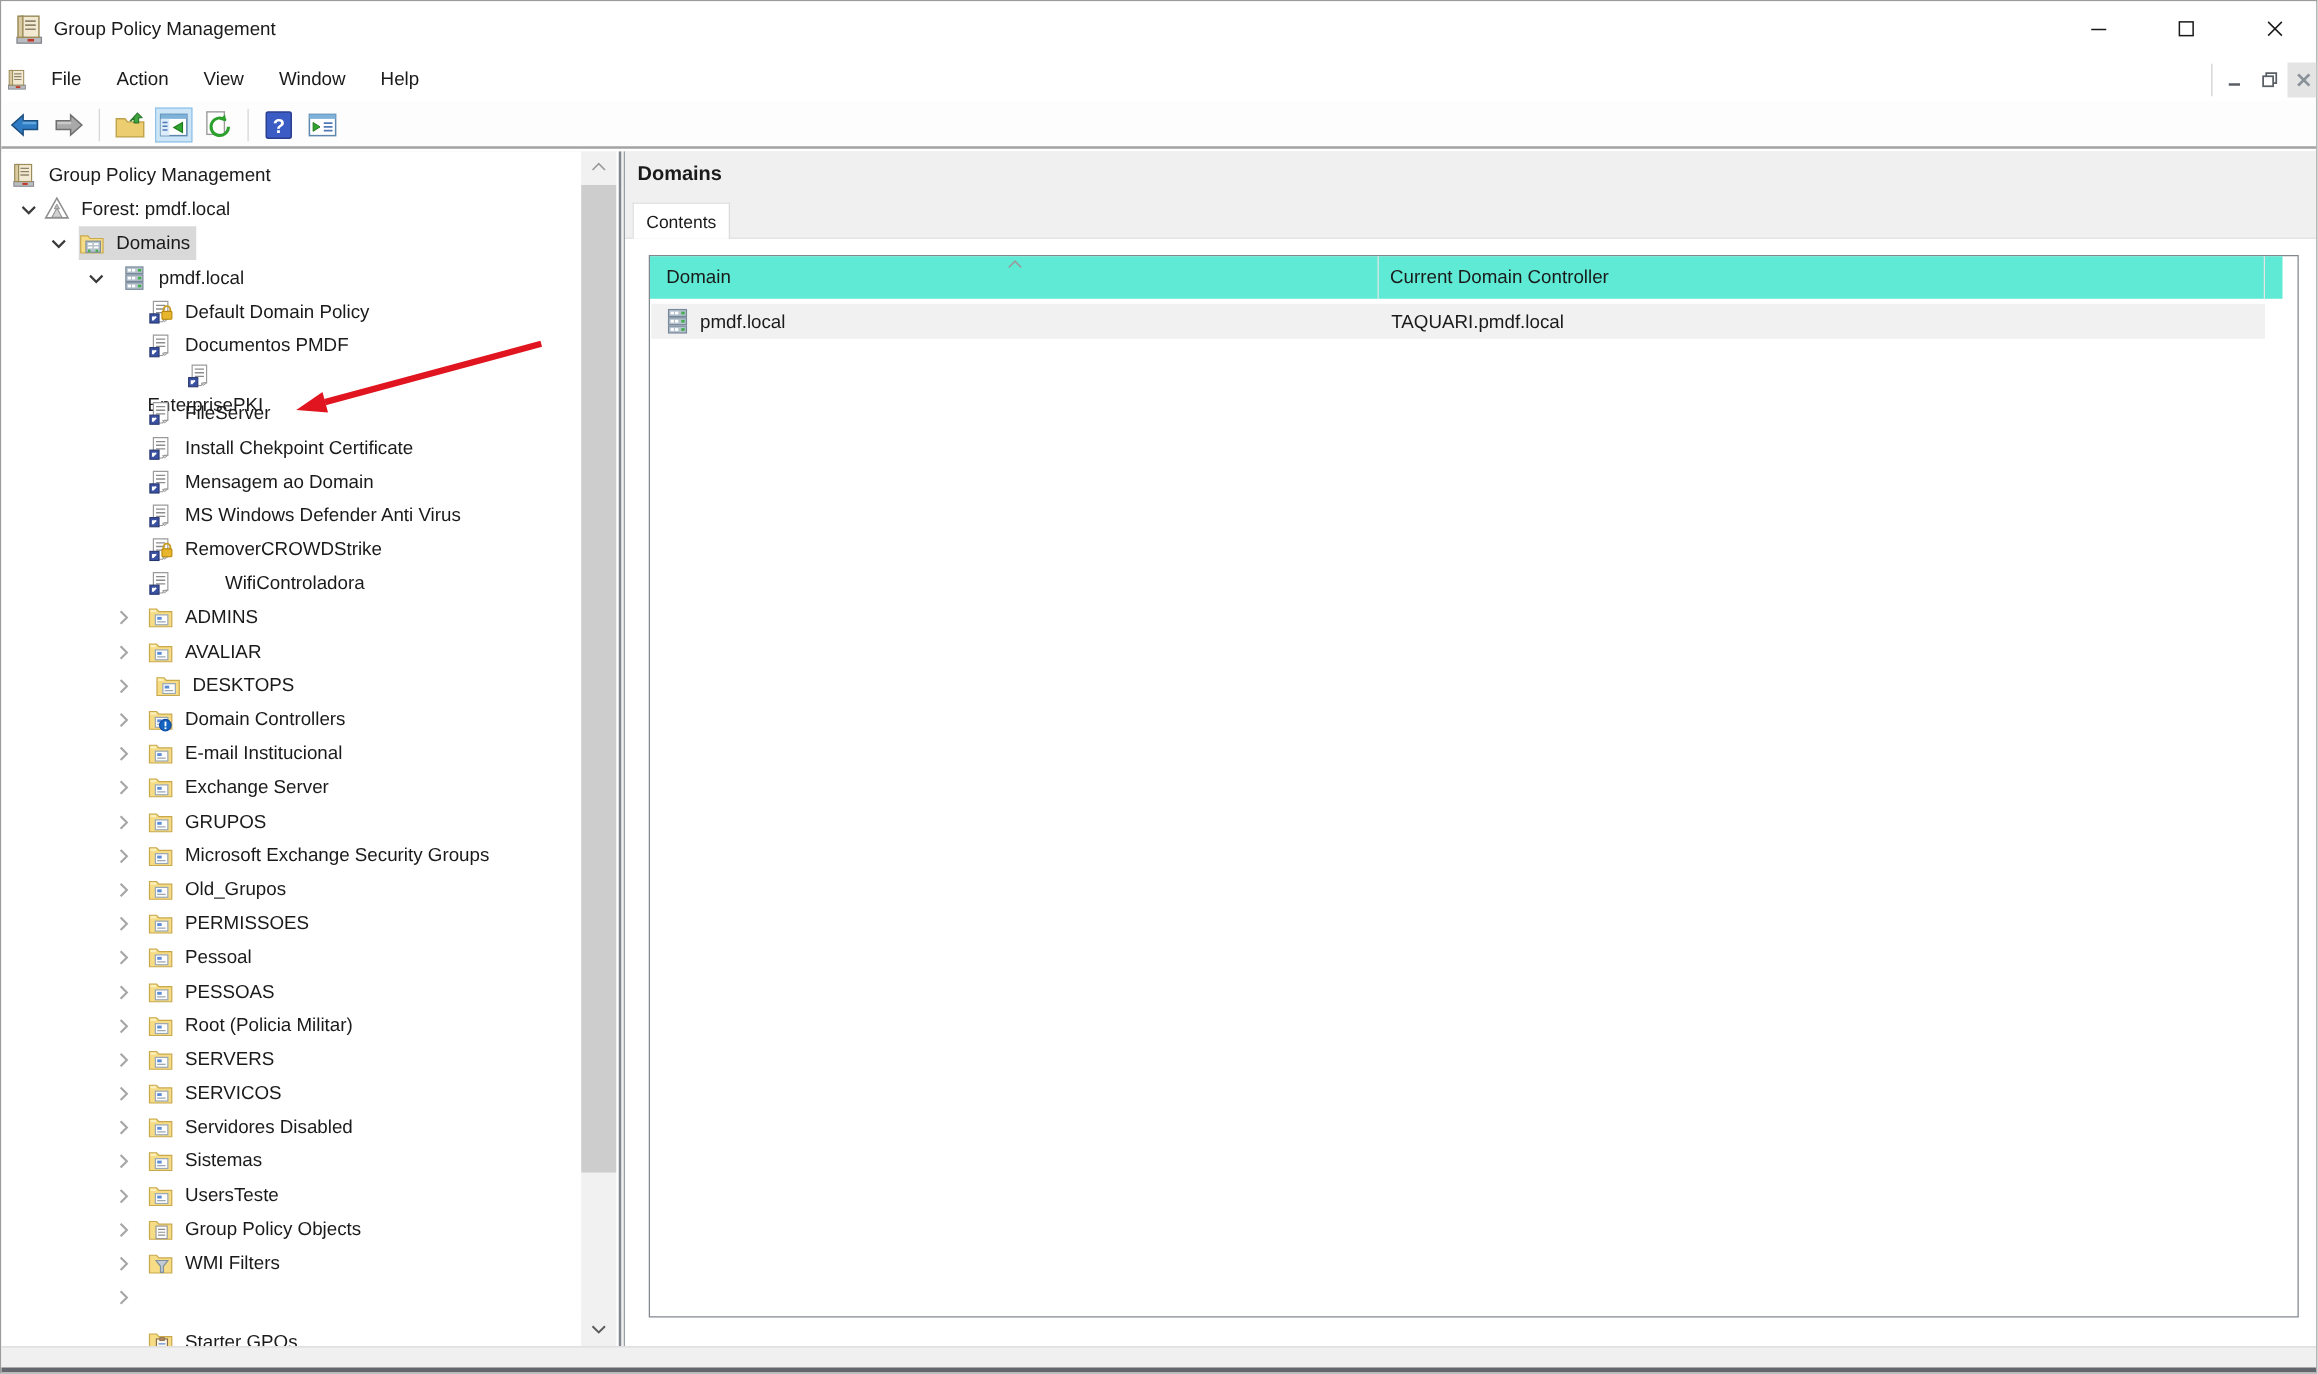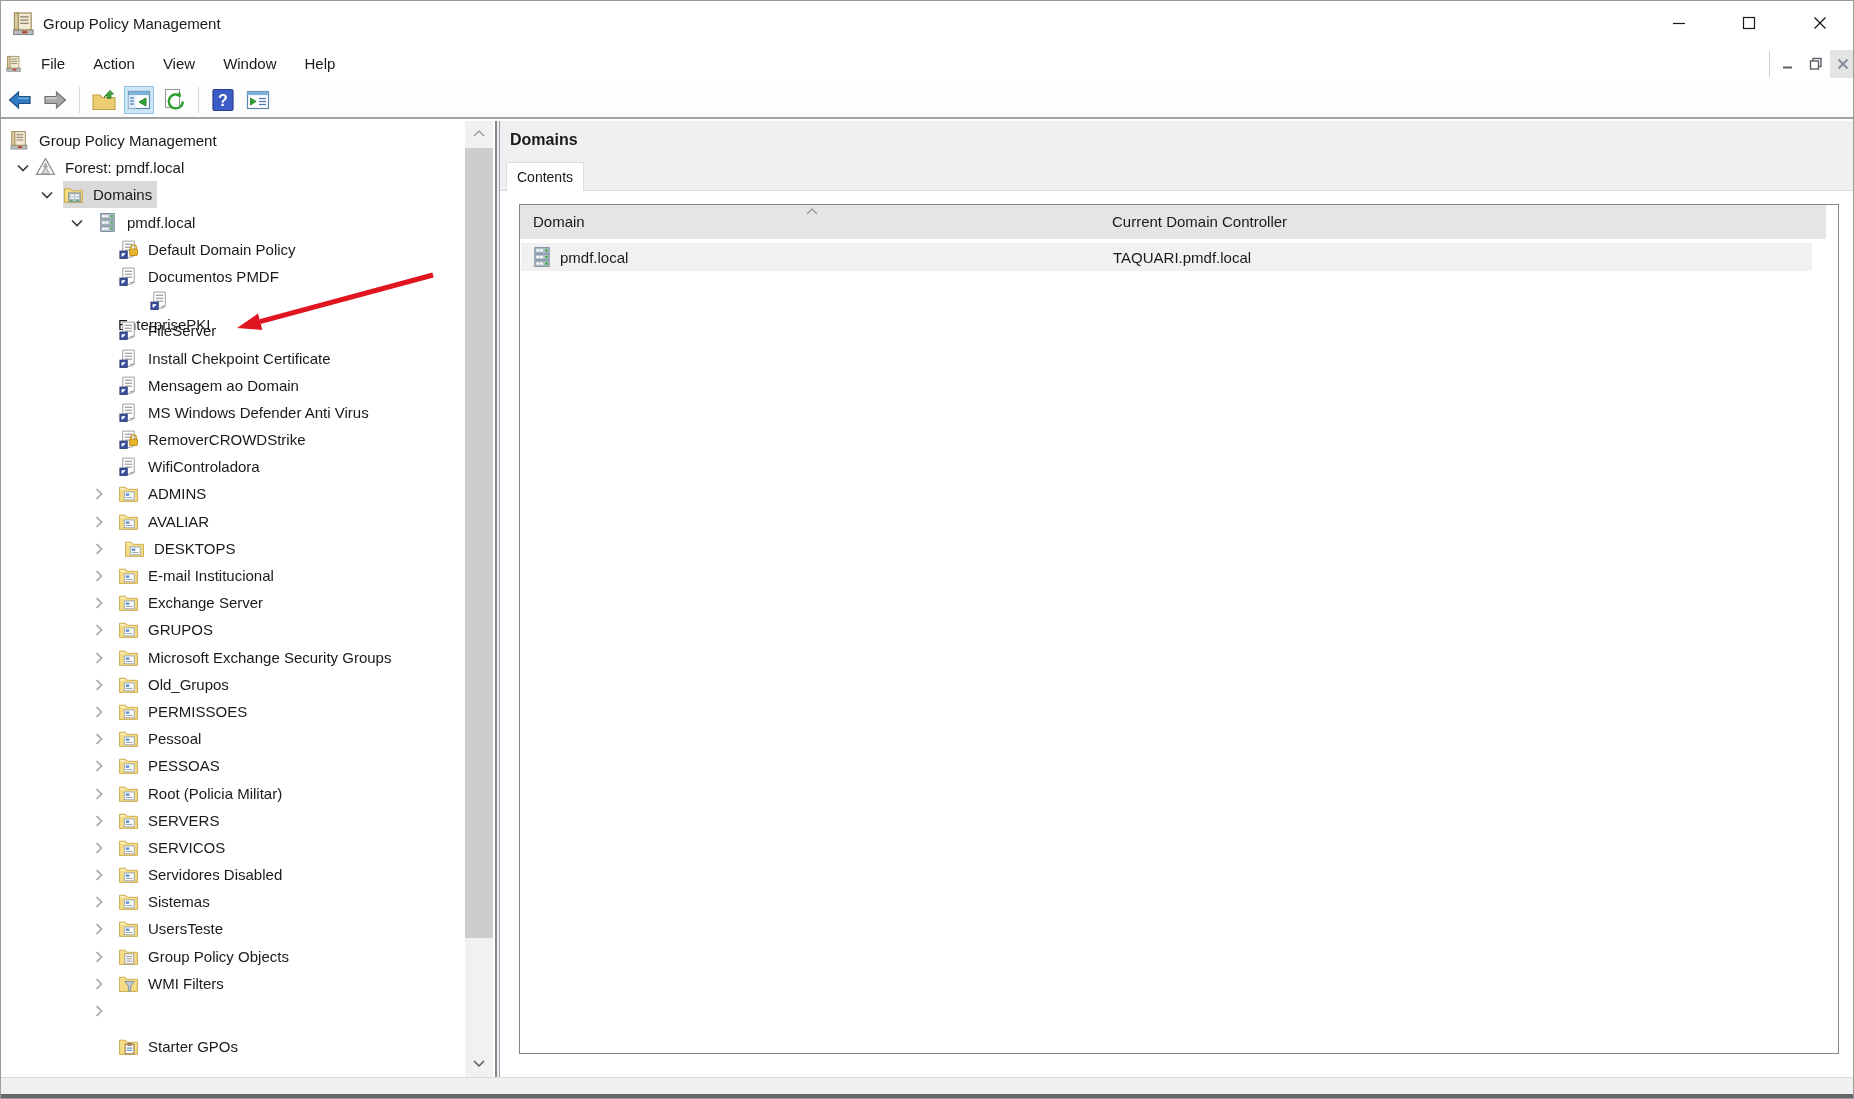--- a/index.html
+++ b/index.html
@@ -50,21 +50,21 @@
   .sbtn.up{top:0;} .sbtn.down{bottom:2px;}
   .sthumb{position:absolute;left:0;top:27px;width:28px;height:790px;background:#cdcdcd;}
 
   
   .result-pane{position:absolute;left:498px;top:0;right:0;height:100%;background:#f0f0f0;border-left:1px solid #9a9ea6;overflow:hidden;}
   .rp-heading{position:absolute;left:10px;top:10px;font-size:16px;font-weight:bold;}
   .rp-tab{position:absolute;left:6px;top:41px;min-width:56px;height:29px;background:#fff;border:1px solid #dcdcdc;border-bottom:none;
           font-size:14px;display:flex;align-items:center;justify-content:center;padding:0 10px;z-index:2;}
   .tab-page{position:absolute;left:0;top:69px;right:0;bottom:0;background:#fff;border-top:1px solid #dcdcdc;}
   .listbox{position:absolute;left:19px;top:13px;width:1320px;height:850px;border:1px solid #82878f;background:#fff;}
-  .lv-header{position:absolute;left:0;top:0;right:12px;height:34px;background:#e5e5e5;}
+  .lv-header{position:absolute;left:0;top:0;right:12px;height:34px;background:#5eead4;}
   .lv-col{position:absolute;top:0;height:34px;font-size:15px;line-height:34px;border-right:1px solid #e4e4e4;padding-left:13px;cursor:default;}
   .lv-col.c0{left:0;width:583px;}
   .lv-col.c1{left:583px;width:709px;padding-left:9px;}
   .sort-caret{position:absolute;left:283px;top:1px;width:18px;height:10px;}
   .lv-row{position:absolute;left:1px;top:38px;width:1291px;height:28px;background:#f1f1f1;display:flex;align-items:center;}
   .lv-row svg{width:22px;height:22px;margin-left:10px;flex:none;}
   .lv-cell{font-size:15px;}
   .cell-domain{margin-left:7px;width:540px;}
   .cell-dc{position:absolute;left:592px;}
 
@@ -420,21 +420,21 @@
           </div>
           <div class="trow">
             <span class="titem" style="left: 117px;">
               <svg width="21" height="21">
                 <use href="#i-gpo-lock"></use>
               </svg>
               <span class="tlabel">RemoverCROWDStrike</span>
             </span>
           </div>
           <div class="trow">
-            <span class="titem" style="left: 117px;">
+            <span class="titem" style="left: 117px; gap: 32px;">
               <svg width="21" height="21">
                 <use href="#i-gpo"></use>
               </svg>
               <span class="tlabel">WifiControladora</span>
             </span>
           </div>
           <div class="trow">
             <svg class="chev" width="20" height="20" style="left: 88px;">
               <use href="#chev-right"></use>
             </svg>
@@ -458,20 +458,31 @@
           </div>
           <div class="trow">
             <svg class="chev" width="20" height="20" style="left: 88px;">
               <use href="#chev-right"></use>
             </svg>
             <span class="titem" style="left: 123px;">
               <svg width="21" height="21">
                 <use href="#i-ou"></use>
               </svg>
               <span class="tlabel">DESKTOPS</span>
+            </span>
+          </div>
+          <div class="trow">
+            <svg class="chev" width="20" height="20" style="left: 88px;">
+              <use href="#chev-right"></use>
+            </svg>
+            <span class="titem" style="left: 117px;">
+              <svg width="21" height="21">
+                <use href="#i-ou-alert"></use>
+              </svg>
+              <span class="tlabel">Domain Controllers</span>
             </span>
           </div>
           <div class="trow">
             <svg class="chev" width="20" height="20" style="left: 88px;">
               <use href="#chev-right"></use>
             </svg>
             <span class="titem" style="left: 117px;">
               <svg width="21" height="21">
                 <use href="#i-ou"></use>
               </svg>

